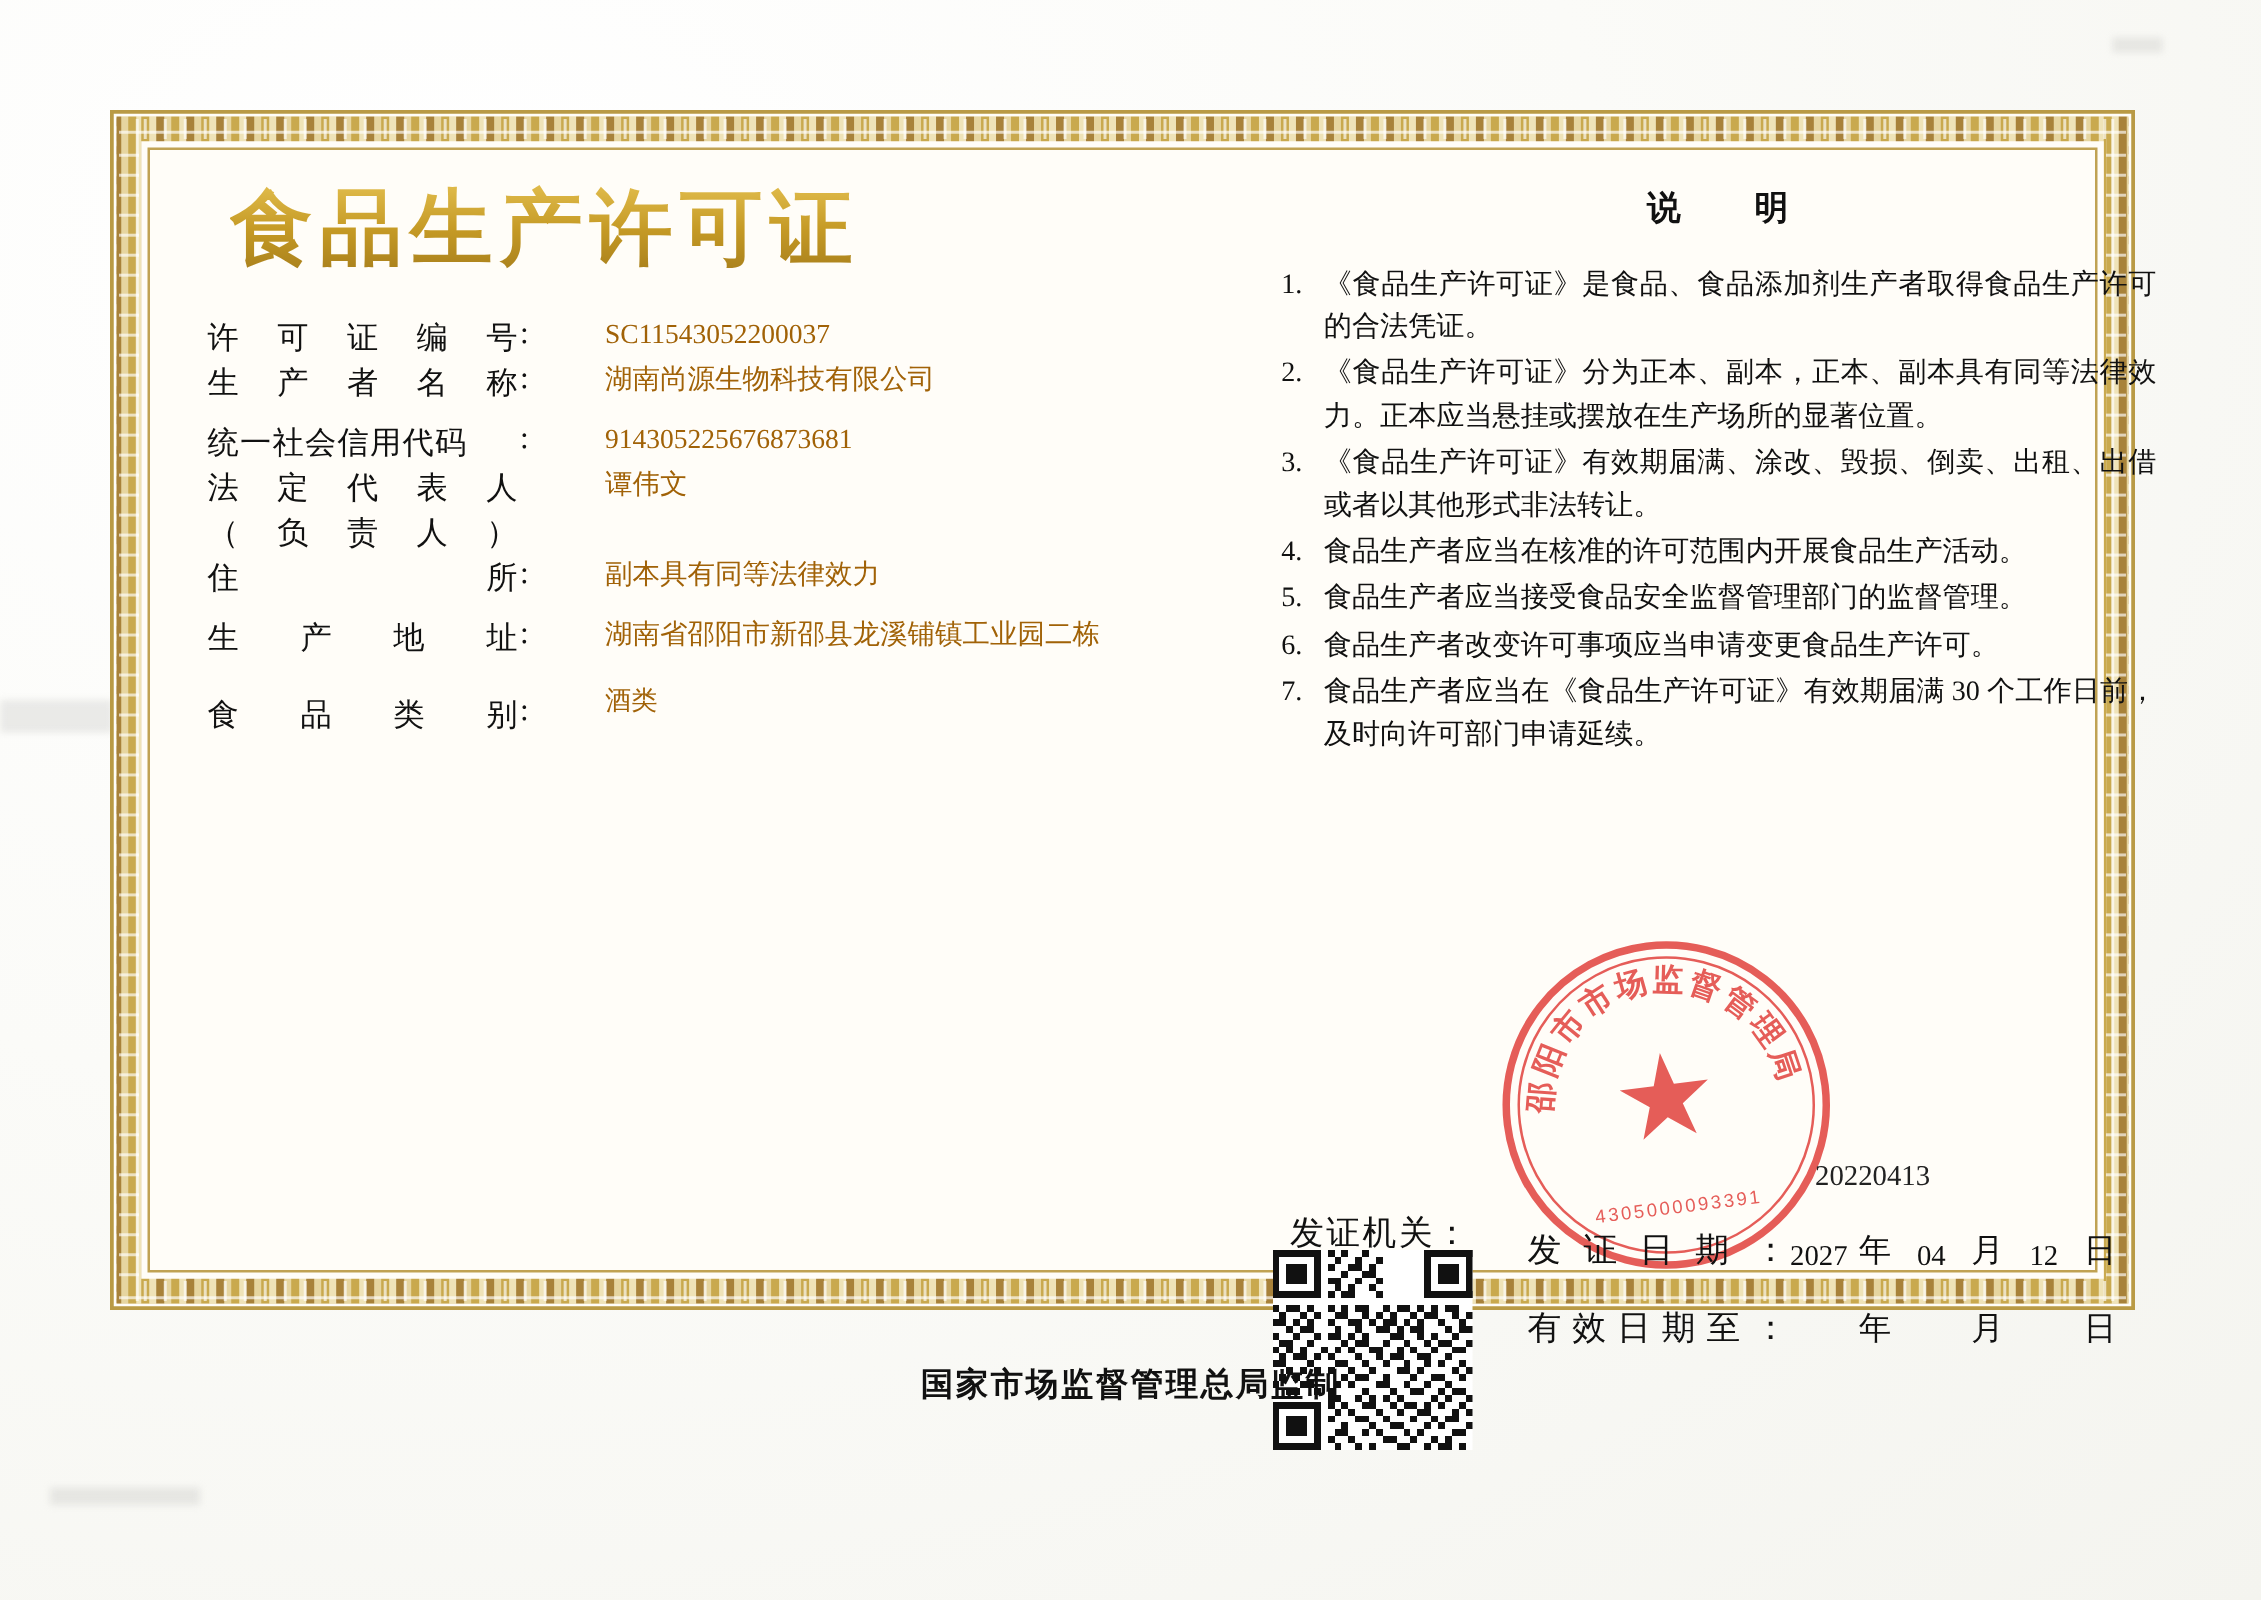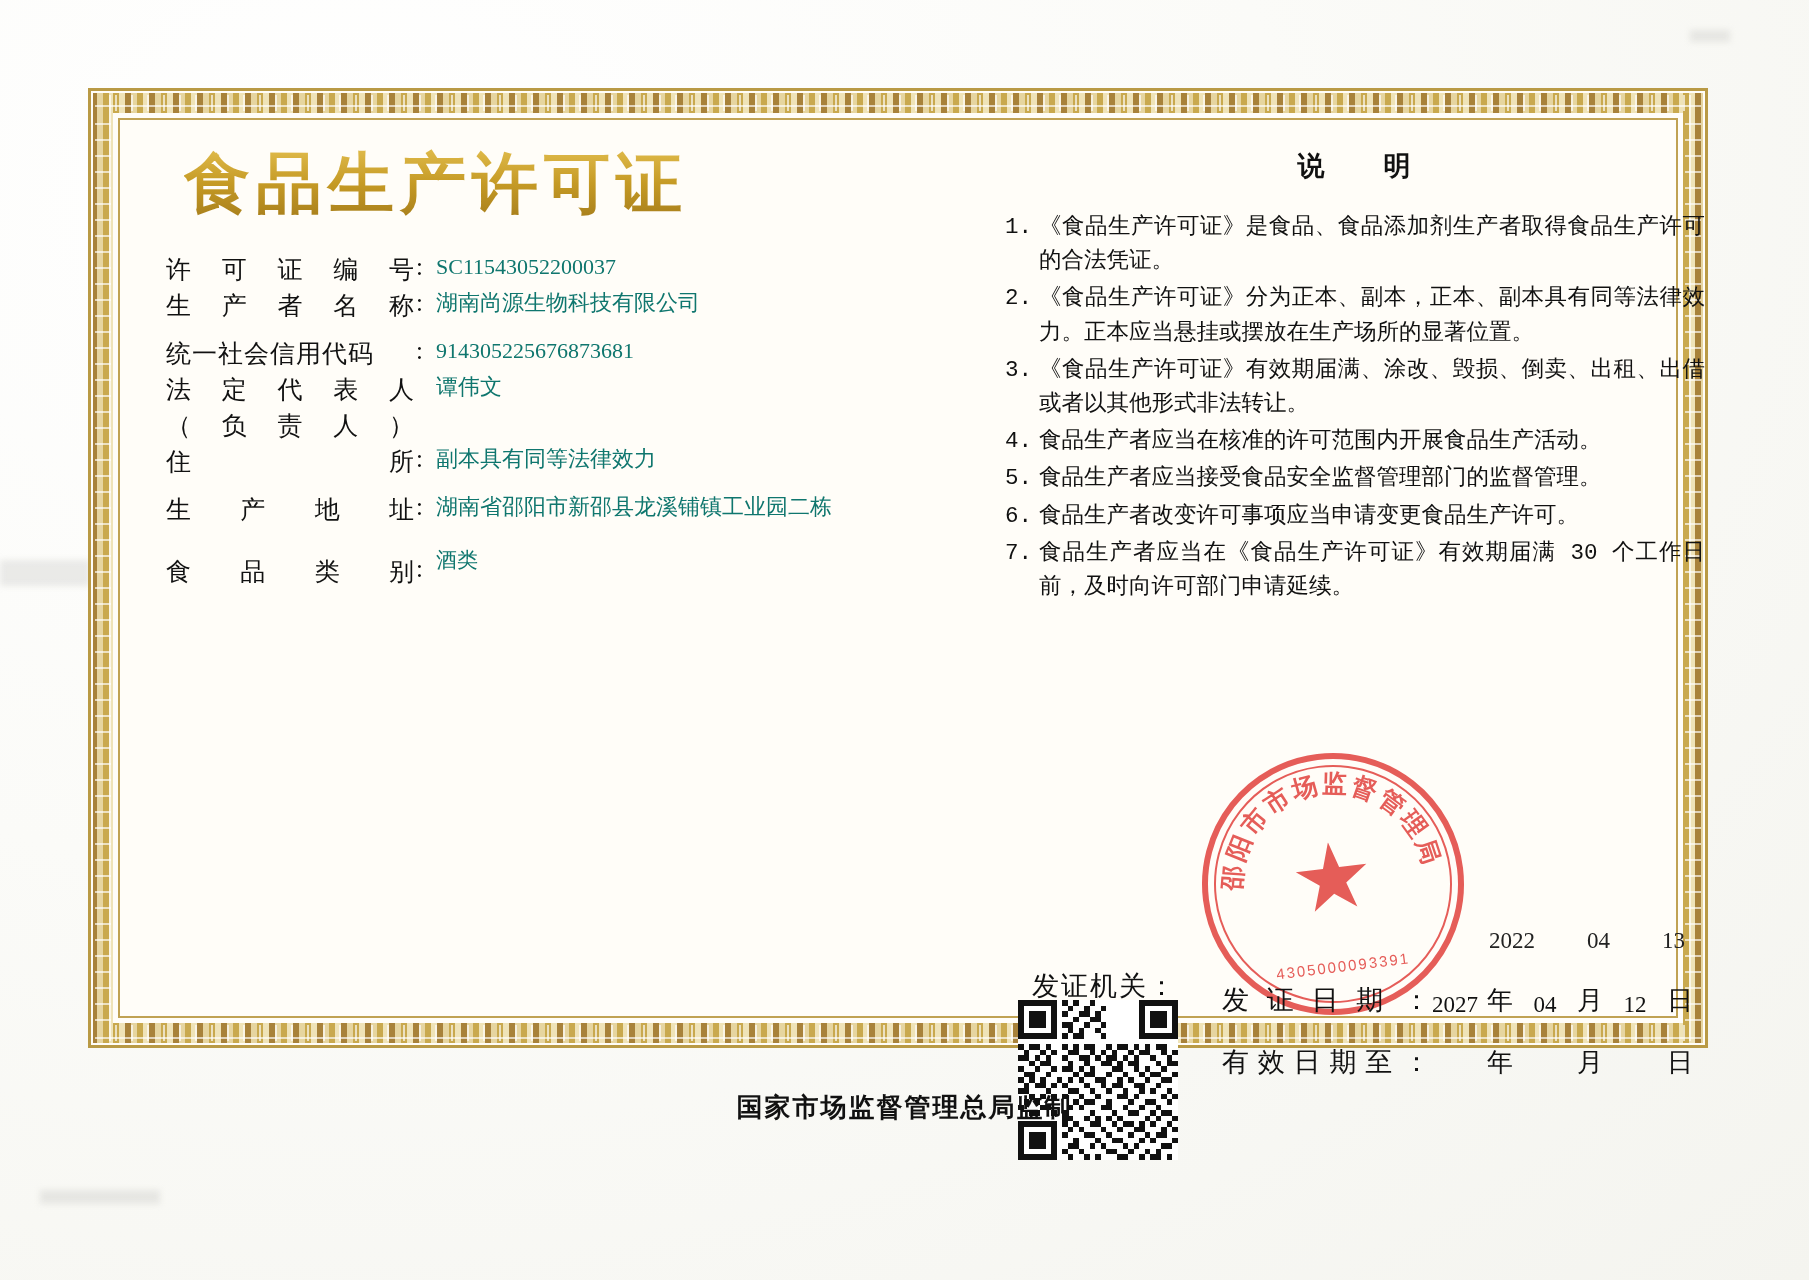--- a/index.html
+++ b/index.html
@@ -151,37 +151,37 @@
   }
   .flabel.justify > span { display: inline-block; }
   .fcolon {
     width: 16px;
     flex: 0 0 16px;
     font-size: 25px;
     color: #111;
   }
   .fvalue {
     font-size: 22px;
-    color: #0f766e;
+    color: #a16207;
     font-family: "Liberation Serif", serif;
     padding-left: 4px;
     line-height: 1.3;
     white-space: nowrap;
+    margin-left: 48px;
   }
   .fvalue.small { font-size: 21px; }
   .gap-sm { height: 12px; }
   .gap-md { height: 26px; }
 
   
   .right-col {
     position: absolute;
-    left: 873px;
+    left: 893px;
     top: 20px;
     width: 700px;
-    font-family: Liberation Mono, monospace;
   }
   .notice-title {
     text-align: center;
     font-size: 27px;
     letter-spacing: 16px;
     color: #111;
     font-weight: bold;
     margin-bottom: 26px;
     padding-left: 14px;
   }
@@ -309,24 +309,22 @@
     min-width: 46px;
     text-align: center;
   }
   .ymd .unit { width: 44px; text-align: center; }
 
   .top-dates {
     position: absolute;
     left: 1320px;
     top: 800px;
     display: flex;
-    gap: 52px;
     font-size: 23px;
     color: #222;
-    margin-left: 37px;
   }
 
   .footer {
     position: absolute;
     left: 0;
     right: 0;
     top: 1090px;
     text-align: center;
     font-size: 26px;
     font-weight: bold;

